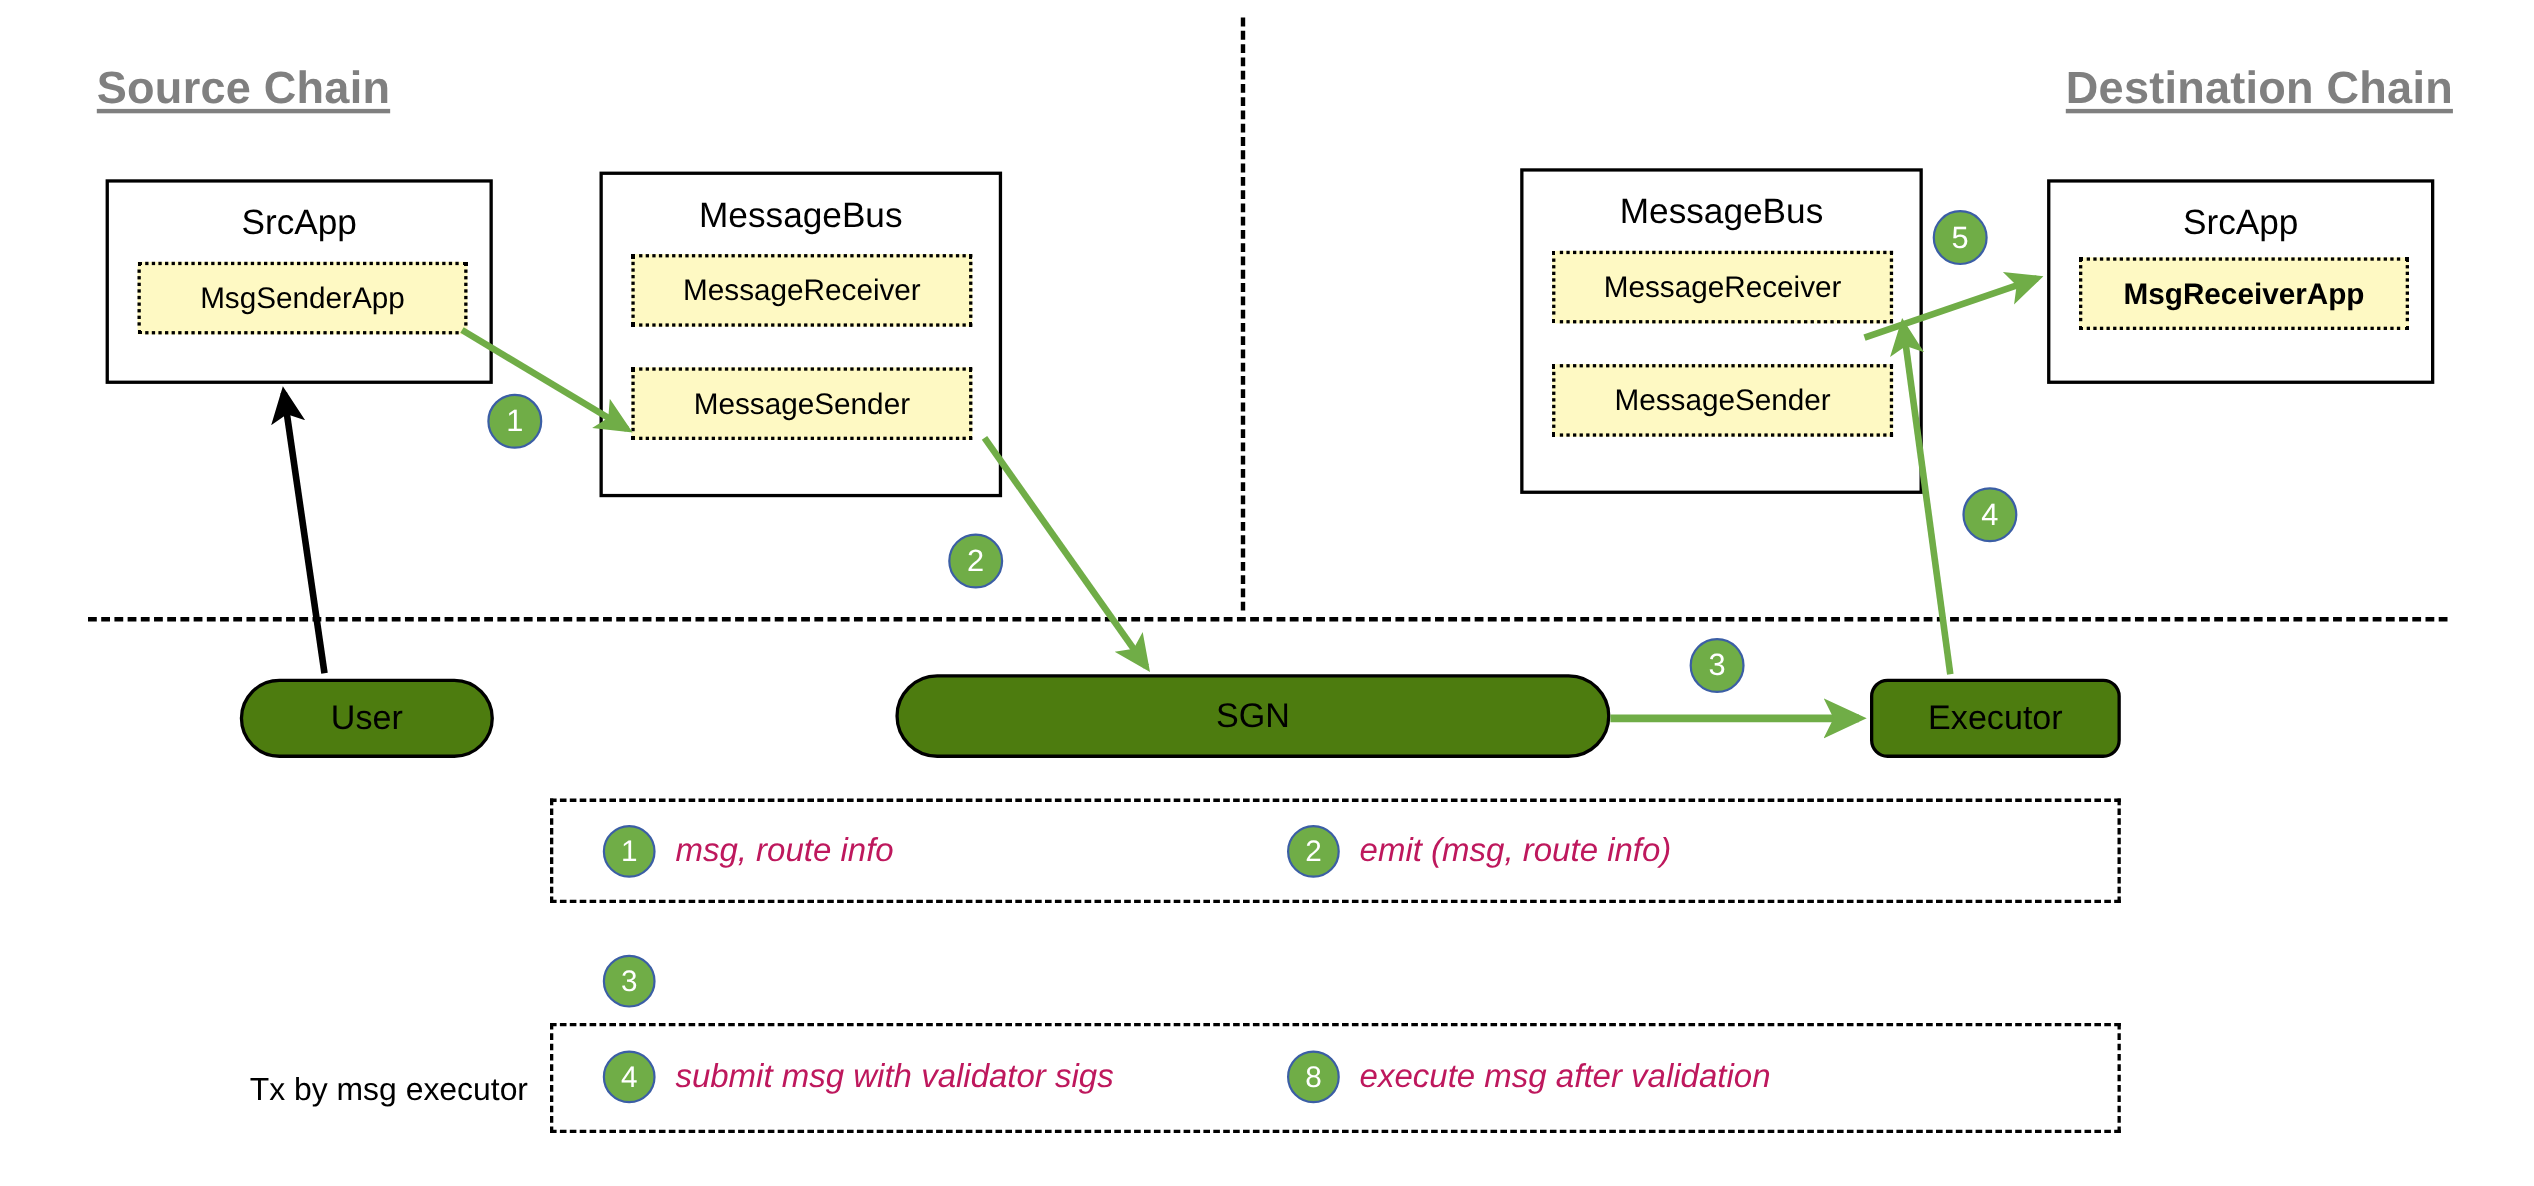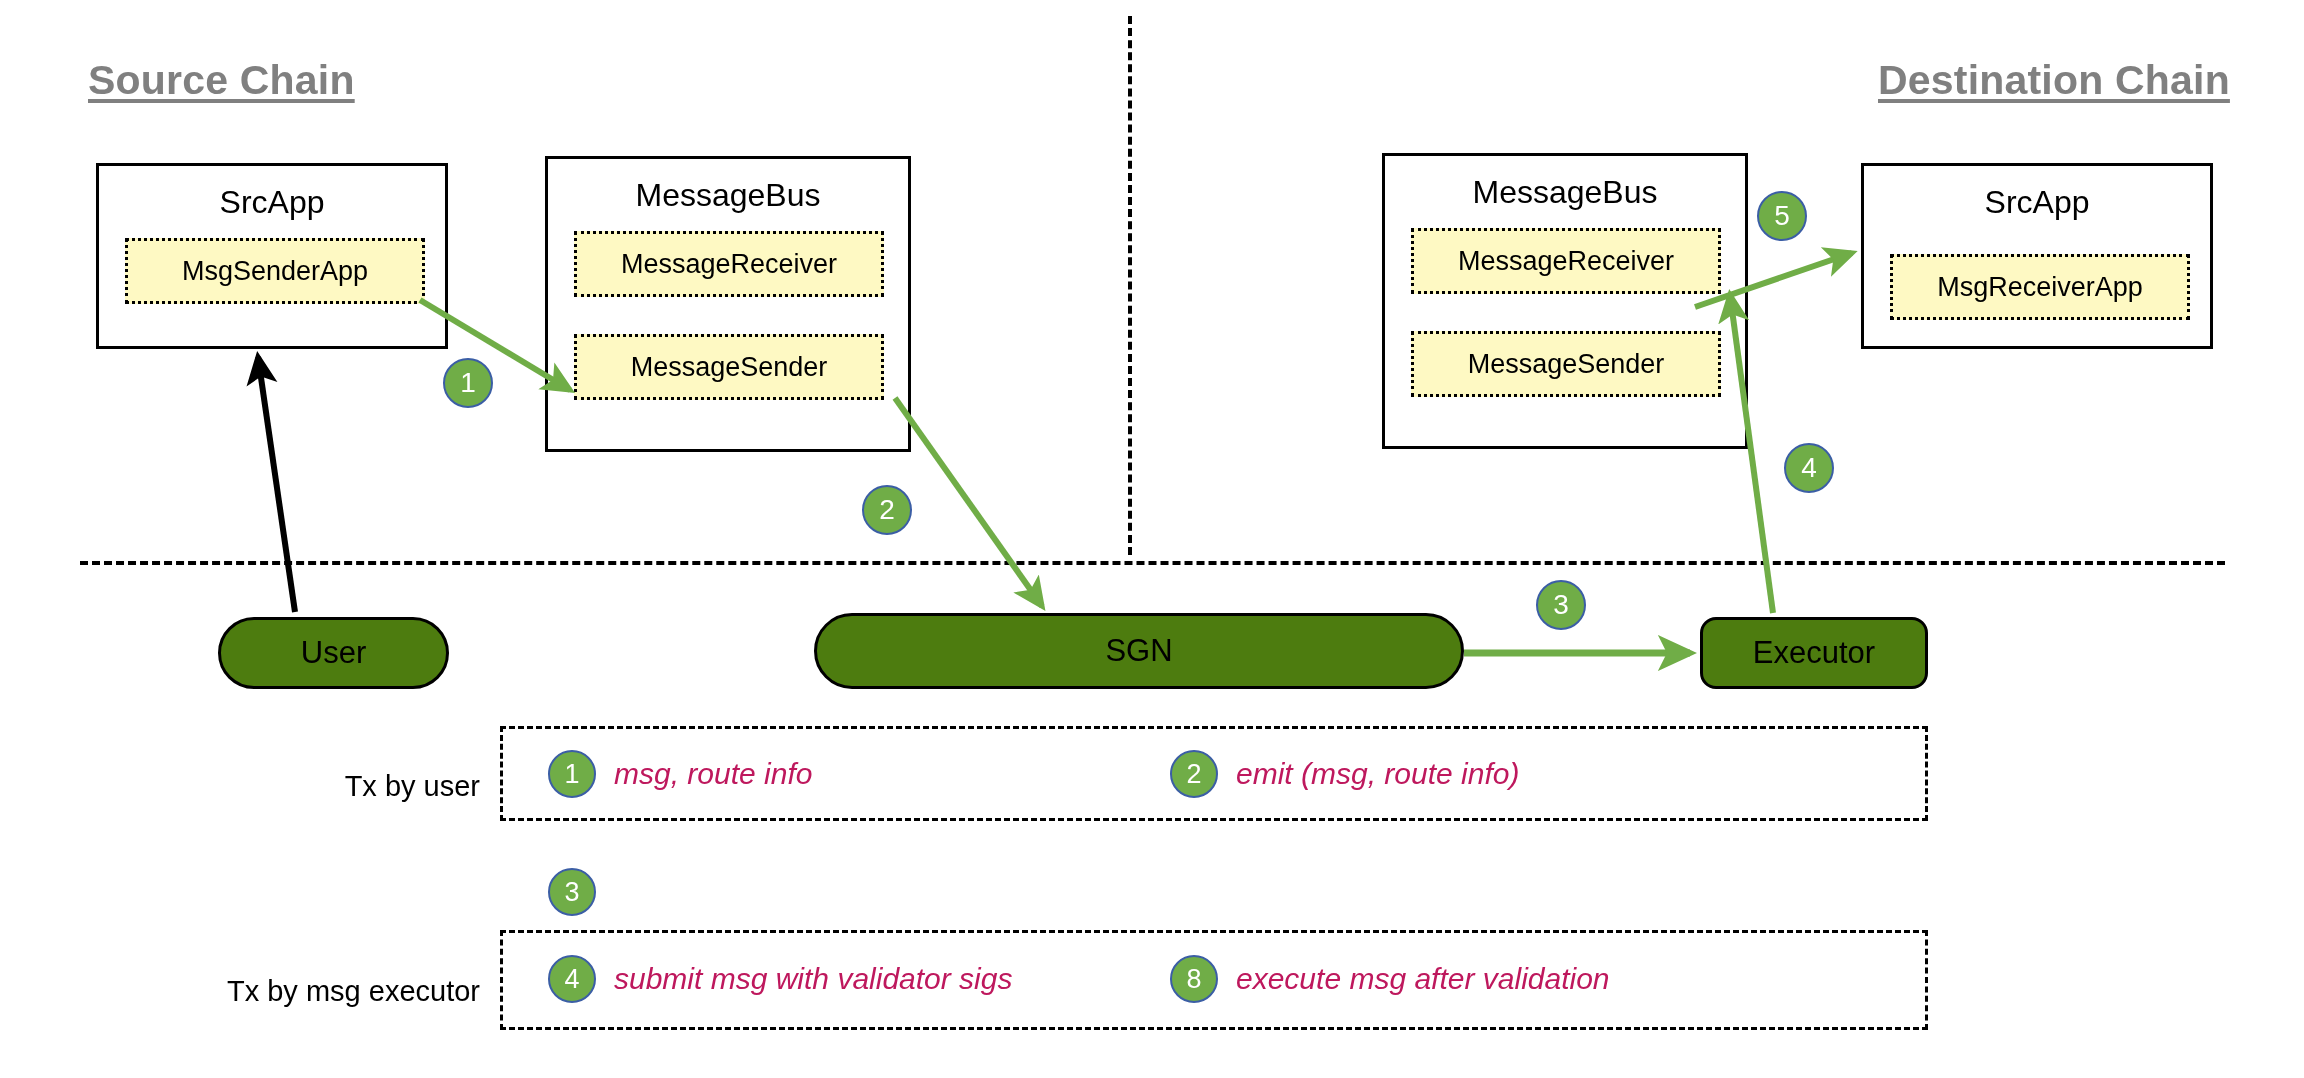--- a/index.html
+++ b/index.html
@@ -209,21 +209,21 @@
   </div>
 
   <div class="comp-box" id="box-mbus-right">
     <div class="comp-title" style="top:18px;">MessageBus</div>
     <div class="sub-box" style="left:26px; top:72px; width:310px; height:66px;">MessageReceiver</div>
     <div class="sub-box" style="left:26px; top:175px; width:310px; height:66px;">MessageSender</div>
   </div>
 
   <div class="comp-box" id="box-dstapp">
     <div class="comp-title" style="top:18px;">SrcApp</div>
-    <div class="sub-box" style="left:26px; top:88px; width:300px; height:66px;">MsgReceiverApp</div>
+    <div class="sub-box" style="left:26px; top:68px; width:300px; height:66px;font-weight:bold;">MsgReceiverApp</div>
   </div>
 
   <div class="pill" id="pill-user">User</div>
   <div class="pill" id="pill-sgn">SGN</div>
   <div class="pill" id="pill-executor">Executor</div>
 
   <svg id="arrow-layer" viewBox="0 0 2304 1078" xmlns="http://www.w3.org/2000/svg">
     <defs>
       <marker id="head-green" markerWidth="6" markerHeight="6" refX="4.6" refY="3" orient="auto" markerUnits="strokeWidth">
         <path d="M0,0.4 L5.6,3 L0,5.6 L1.3,3 Z" fill="#70AD47"></path>
@@ -245,21 +245,20 @@
 
     <line x1="295" y1="612" x2="258" y2="357" stroke="#000000" stroke-width="6" marker-end="url(#head-black)"></line>
   </svg>
 
   <div class="step-badge" id="badge-1">1</div>
   <div class="step-badge" id="badge-2">2</div>
   <div class="step-badge" id="badge-3">3</div>
   <div class="step-badge" id="badge-4">4</div>
   <div class="step-badge" id="badge-5">5</div>
 
-  <div class="legend-side-label" id="legend-label-user">Tx by user</div>
   <div class="legend-side-label" id="legend-label-executor">Tx by msg executor</div>
 
   <div class="legend-box" id="legend-box-user"></div>
   <div class="legend-box" id="legend-box-executor"></div>
 
   <div class="legend-item" id="legend-item-1">
     <span class="badge">1</span>
     <span class="text">msg, route info</span>
   </div>
   <div class="legend-item" id="legend-item-2">

